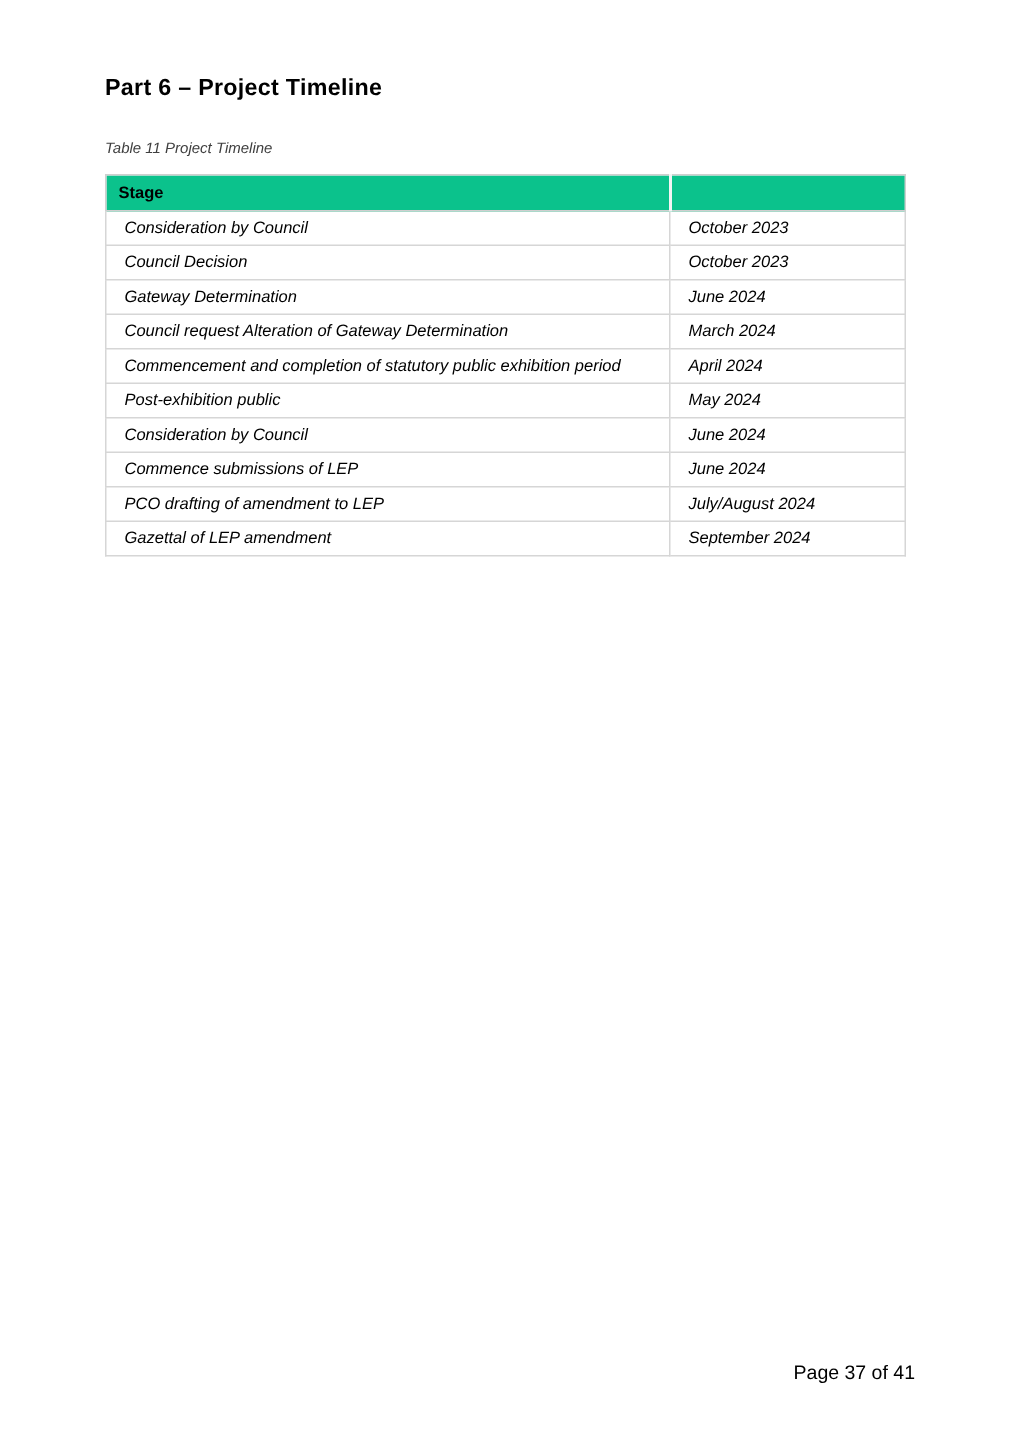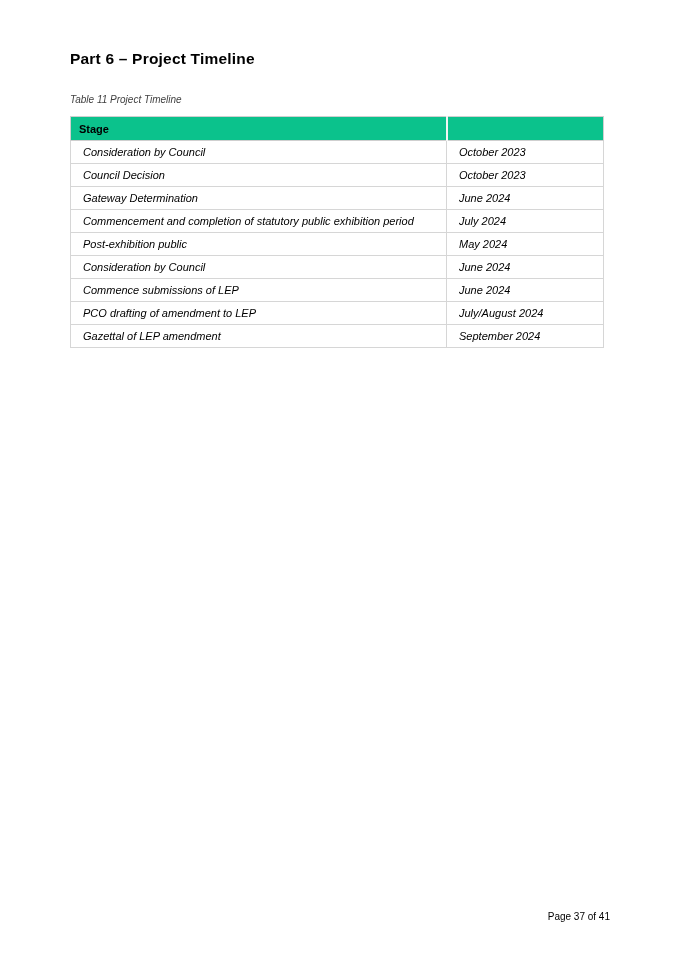--- a/index.html
+++ b/index.html
@@ -54,21 +54,21 @@
     padding: 4px 12px;
     vertical-align: top;
     line-height: 14px;
     color: #000000;
     font-style: italic;
   }
   .page-footer {
     position: absolute;
     right: -7px;
     bottom: 33px;
-    font-size: 10px;
+    font-size: 13px;
     color: #000000;
   }
 </style>
 </head>
 <body>
 
 <div class="page">
 
   <h1 class="doc-title">Part 6 – Project Timeline</h1>
 
@@ -92,22 +92,26 @@
       </tr>
       <tr>
         <td>Council Decision</td>
         <td>October 2023</td>
       </tr>
       <tr>
         <td>Gateway Determination</td>
         <td>June 2024</td>
       </tr>
       <tr>
+        <td>Council request Alteration of Gateway Determination</td>
+        <td>March 2024</td>
+      </tr>
+      <tr>
         <td>Commencement and completion of statutory public exhibition period</td>
-        <td>July 2024</td>
+        <td>April 2024</td>
       </tr>
       <tr>
         <td>Post-exhibition public</td>
         <td>May 2024</td>
       </tr>
       <tr>
         <td>Consideration by Council</td>
         <td>June 2024</td>
       </tr>
       <tr>

